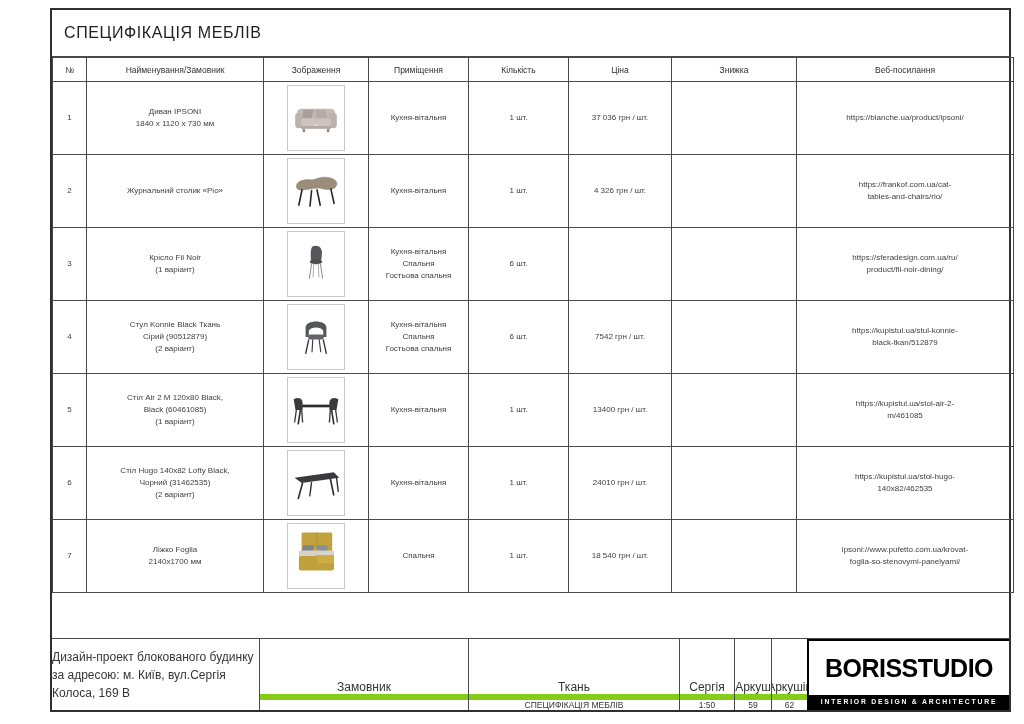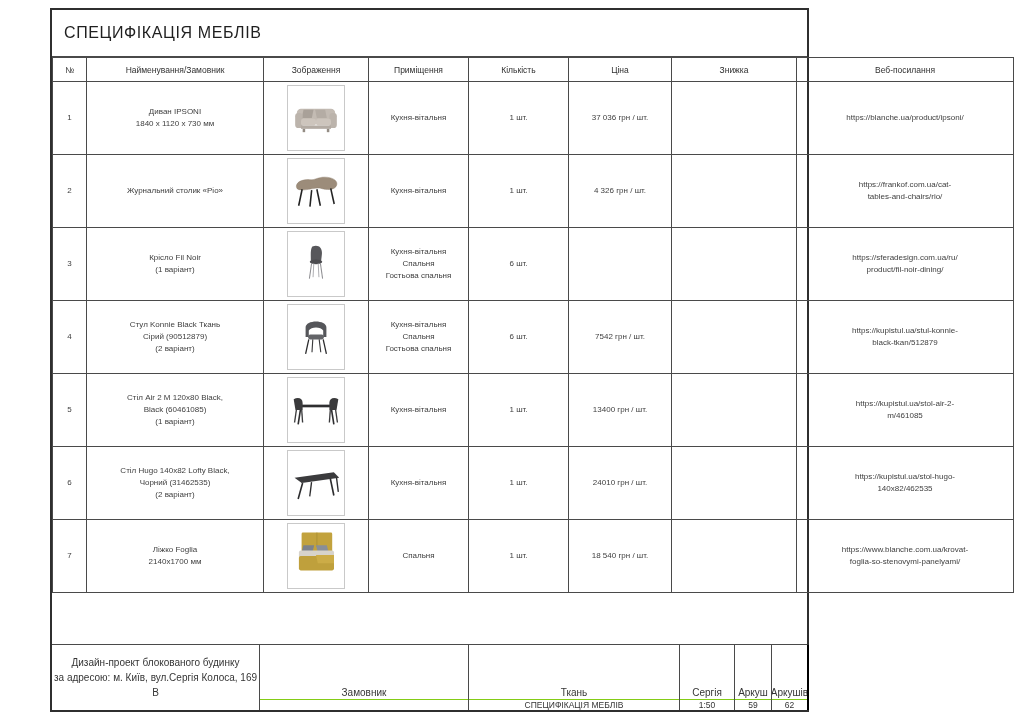--- a/index.html
+++ b/index.html
@@ -1,18 +1,18 @@
 <!DOCTYPE html>
 <html><head>
 <meta charset="utf-8">
 <style>
   html,body{margin:0;padding:0;background:#ffffff;}
   body{width:1024px;height:724px;position:relative;font-family:"Liberation Sans","DejaVu Sans",sans-serif;color:#3c3c3c;}
   .frame{
-    position:absolute;left:50px;top:8px;width:759px;height:704px;
+    position:absolute;left:50px;top:8px;width:961px;height:704px;
     border:2px solid #2f2f2f;box-sizing:border-box;background:#fff;
     display:flex;flex-direction:column;
   }
   
   .title-bar{height:47px;border-bottom:1px solid #4a4a4a;display:flex;align-items:center;padding-left:12px;box-sizing:border-box;flex:0 0 auto;}
   .title-bar h1{margin:0;font-size:16px;font-weight:500;letter-spacing:.6px;color:#1f1f1f;}
   
   .table-wrap{flex:1 1 auto;display:flex;}
   table.spec{border-collapse:collapse;table-layout:fixed;width:100%;height:100%;}
   table.spec th,table.spec td{border:1px solid #4a4a4a;padding:2px 4px;box-sizing:border-box;vertical-align:middle;text-align:center;}
@@ -20,22 +20,22 @@
   table.spec td{font-size:8px;color:#3e3e3e;line-height:1.5;}
   table.spec tr.item-row{height:73px;}
   td.pre{white-space:pre-line;}
   tr.filler-row td{border-bottom:none;border-left:none;border-right:none;}
   .thumb{width:56px;height:64px;border:1px solid #c9c9c9;background:#fff;display:flex;align-items:center;justify-content:center;margin:0 auto;}
   .thumb svg{display:block;}
   
   .footer{flex:0 0 40px;display:grid;grid-template-columns:207px 209px 211px 55px 37px 36px 1fr;border-top:1px solid #4a4a4a;box-sizing:border-box;}
   .fcell{border-left:1px solid #4a4a4a;box-sizing:border-box;display:flex;flex-direction:column;overflow:hidden;}
   .fcell:first-child{border-left:none;}
-  .project-cell{justify-content:center;align-items:center;text-align:center;font-size:10px;line-height:1.5;white-space:pre-line;color:#353535;}
-  .two-row .lbl{flex:0 0 13px;border-bottom:1px solid #84cc16;font-size:10px;display:flex;align-items:center;justify-content:center;color:#353535;margin-top:41px;}
+  .project-cell{justify-content:center;align-items:center;font-size:12px;line-height:1.5;white-space:pre-line;color:#353535;}
+  .two-row .lbl{flex:0 0 13px;border-bottom:6px solid #84cc16;font-size:12px;display:flex;align-items:center;justify-content:center;color:#353535;margin-top:41px;}
   .two-row .val{flex:1 1 auto;display:flex;align-items:center;justify-content:center;font-size:8.5px;color:#353535;}
   .logo-cell{border:2px solid #000;border-right:none;display:flex;flex-direction:column;background:#fff;}
   .logo-name{flex:1 1 auto;display:flex;align-items:center;justify-content:center;font-weight:700;font-size:25px;letter-spacing:-.5px;color:#000;line-height:1;}
   .logo-bar{flex:0 0 13px;background:#000;color:#fff;display:flex;align-items:center;justify-content:center;font-size:6.8px;font-weight:700;letter-spacing:1.8px;}
 </style>
 </head>
 <body>
 
 <div class="frame">
 
@@ -237,21 +237,21 @@
                 <rect x="11" y="26" width="39" height="8" rx="2" fill="#d7d3cb"></rect>
                 <rect x="11" y="32" width="39" height="16" rx="2" fill="#bfa03c"></rect>
                 <polygon points="30,31 50,31 50,40 32,40" fill="#ccac47"></polygon>
               </svg>
             </div>
           </td>
           <td class="pre">Спальня</td>
           <td>1 шт.</td>
           <td>18 540 грн / шт.</td>
           <td></td>
-          <td class="pre">https://www.blanche.com.ua/krovat-
+          <td class="pre">ipsoni://www.pufetto.com.ua/krovat-
 foglia-so-stenovymi-panelyami/</td>
         </tr>
 
         <tr class="filler-row">
           <td colspan="8"></td>
         </tr>
 
       </tbody>
     </table>
   </div>

